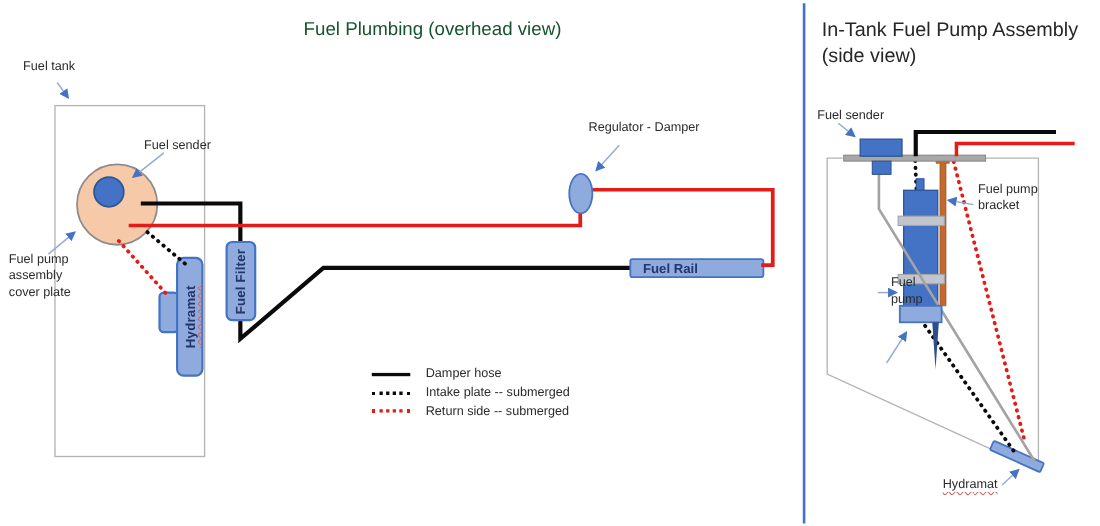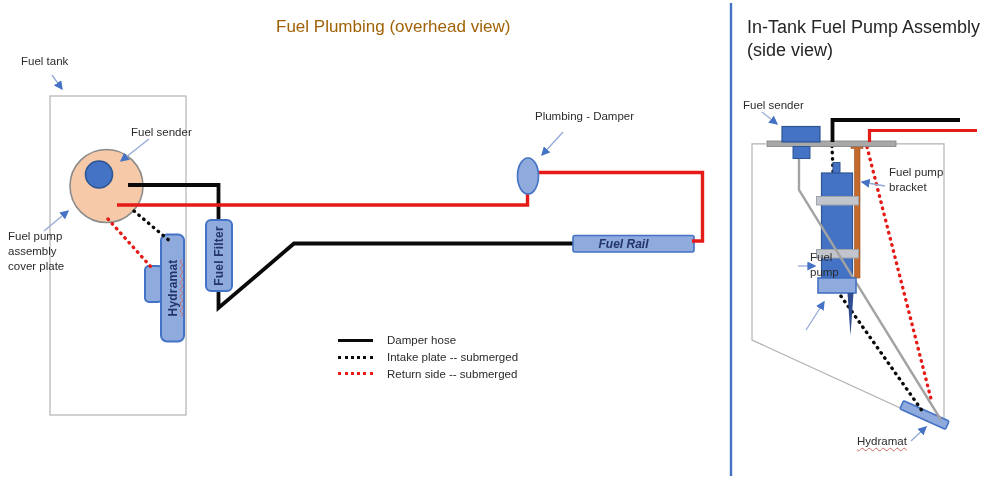--- a/index.html
+++ b/index.html
@@ -5,21 +5,21 @@
   html,body { margin:0; padding:0; background:#ffffff; }
   .stage {
     position:relative; width:1000px; height:478px; background:#ffffff;
     font-family:"Liberation Sans", sans-serif; color:#2b2b2b; overflow:hidden;
   }
   svg.layer { position:absolute; left:0; top:0; display:block; }
   .lbl {
     position:absolute; font-size:11.5px; line-height:15px; color:#2b2b2b;
     white-space:pre-line;
   }
-  .title-left  { position:absolute; left:276px; top:17px;  font-size:17px; color:#a16207; white-space:nowrap; }
+  .title-left  { position:absolute; left:276px; top:17px;  font-size:17px; color:#14532d; white-space:nowrap; }
   .title-right { position:absolute; left:747px; top:16px;  font-size:18px; line-height:23px; color:#262626; white-space:pre-line; width:250px; }
   .vtext {
     position:absolute; width:104px; height:16px;
     display:flex; align-items:center; justify-content:center;
     transform:rotate(-90deg);
     font-size:12px; font-weight:bold; color:#24356B; letter-spacing:0.2px;
   }
   .boxtext {
     position:absolute; display:flex; align-items:center; justify-content:center;
     font-size:12px; font-weight:bold; color:#24356B;
@@ -113,25 +113,25 @@
 
   <div class="title-left">Fuel Plumbing (overhead view)</div>
   <div class="title-right">In-Tank Fuel Pump Assembly
 (side view)</div>
 
   <div class="lbl" style="left:21px; top:54px;text-align:right;">Fuel tank</div>
   <div class="lbl" style="left:131px; top:125px;">Fuel sender</div>
   <div class="lbl" style="left:8px; top:229px;">Fuel pump
 assembly
 cover plate</div>
-  <div class="lbl" style="left:535px; top:109px;">Plumbing - Damper</div>
+  <div class="lbl" style="left:535px; top:109px;">Regulator - Damper</div>
 
   <div class="vtext sqg" style="left:120.5px; top:280px;">Hydramat</div>
   <div class="vtext" style="left:167px; top:247.5px;">Fuel Filter</div>
-  <div class="boxtext" style="left:563px; top:236px; width:121px; height:16px;font-style:italic;">Fuel Rail</div>
+  <div class="boxtext" style="left:549px; top:236px; width:121px; height:16px;">Fuel Rail</div>
 
   <div class="legend">
     <div class="leg-row">
       <div class="leg-sample ls-solid-black"></div>
       <div class="leg-label">Damper hose</div>
     </div>
     <div class="leg-row">
       <div class="leg-sample ls-dotted-black"></div>
       <div class="leg-label">Intake plate -- submerged</div>
     </div>

